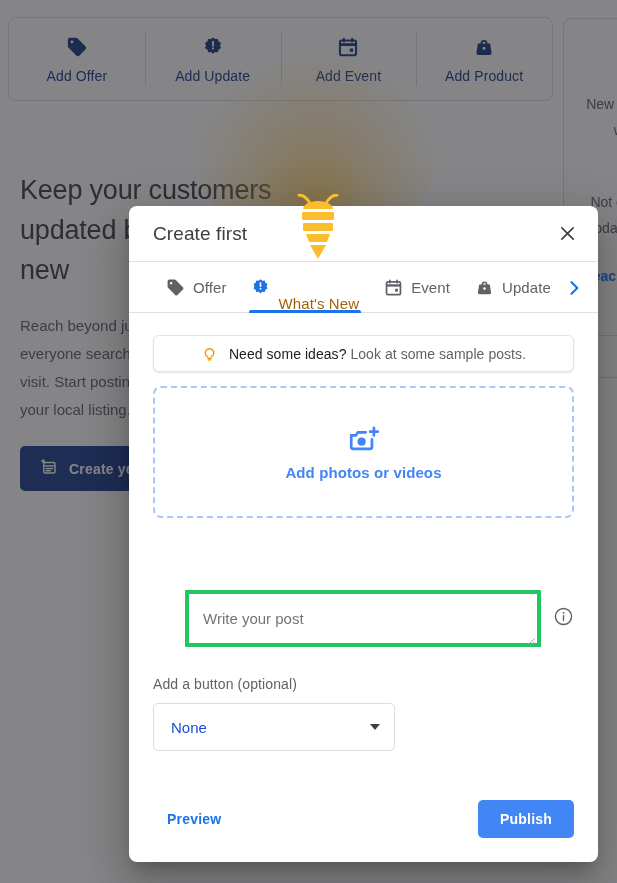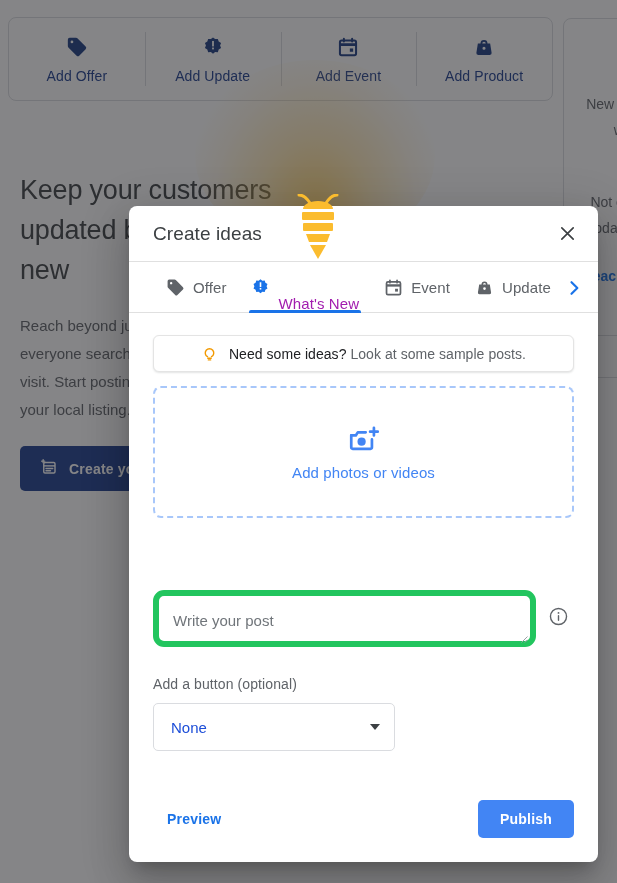--- a/index.html
+++ b/index.html
@@ -234,21 +234,21 @@
     height: 100%;
     cursor: pointer;
     position: relative;
     padding: 0 2px;
   }
   .tab-label {
     font-size: 15px;
     color: #5f6368;
     letter-spacing: .1px;
   }
-  .tab.active .tab-label { color: #a21caf; margin-top: 32px; }
+  .tab.active .tab-label { color: #a16207; margin-top: 32px; }
   .tab-icon {
     width: 20px; height: 20px;
     display: flex; align-items: center; justify-content: center;
     color: #5f6368;
   }
   .tab.active .tab-icon { color: #1a73e8; }
   .tab-underline {
     position: absolute;
     left: 0;
     bottom: 0;
@@ -304,37 +304,38 @@
     border-radius: 8px;
     display: flex;
     flex-direction: column;
     align-items: center;
     justify-content: center;
     gap: 7px;
     cursor: pointer;
     background: #fff;
   }
   .camera-icon { color: #4285f4; display:flex; }
-  .dropzone-label { font-size: 15px; color: #4285f4; font-weight: 400; letter-spacing: .1px; }
+  .dropzone-label { font-size: 15px; color: #4285f4; font-weight: 700; letter-spacing: .1px; }
 
   .post-row {
     margin-top: 72px;
     display: flex;
     align-items: flex-start;
     gap: 12px;
   }
   .post-box {
     width: 383px;
     height: 57px;
-    border: 6px solid #22c55e;
-    border-radius: 11px;
+    border: 4px solid #22c55e;
+    border-radius: 1px;
     background: #fff;
     position: relative;
     padding: 16px 14px;
     cursor: text;
+    margin-left: 32px;
   }
   .post-placeholder {
     font-size: 15px;
     color: #70757a;
   }
   .resize-grip {
     position: absolute;
     right: 2px; bottom: 2px;
     width: 10px; height: 10px;
     pointer-events: none;
@@ -489,21 +490,21 @@
     </div>
 
     <div class="bee-glow"></div>
   </div>
 
   <div class="scrim"></div>
 
   <div class="modal">
 
     <div class="modal-header">
-      <div class="modal-title">Create ideas</div>
+      <div class="modal-title">Create first</div>
       <button class="close-btn">
         <svg width="21" height="21" viewBox="0 0 24 24" fill="none" stroke="currentColor" stroke-width="1.9" stroke-linecap="round">
             <path d="M5.5 5.5l13 13M18.5 5.5l-13 13"></path>
           </svg>
       </button>
     </div>
 
     <div class="modal-divider"></div>
 
     <div class="tabs-wrap">

